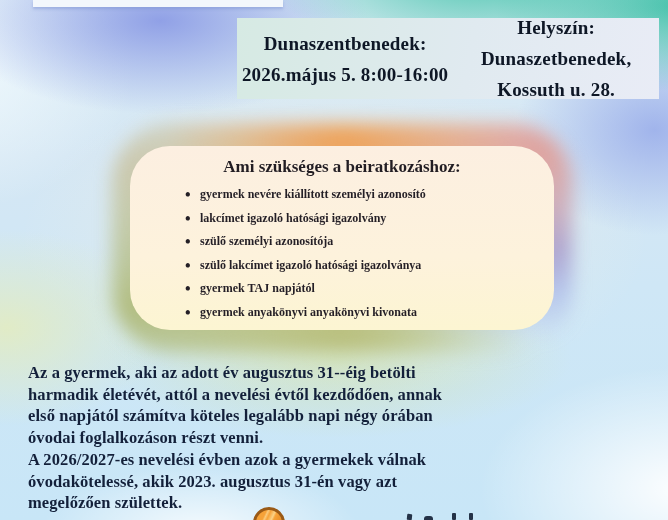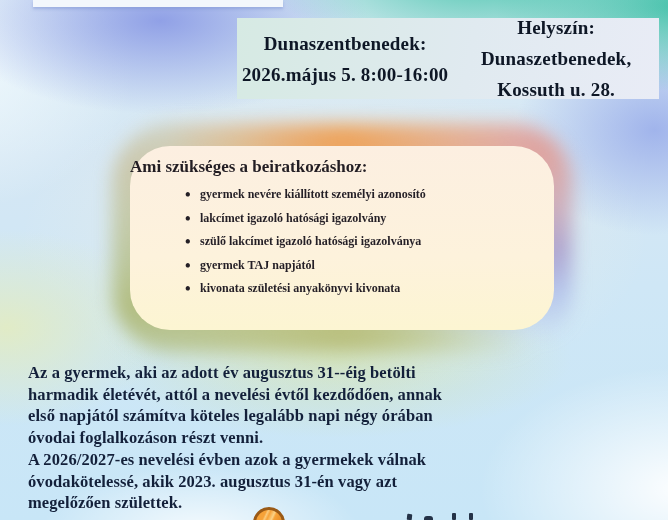--- a/index.html
+++ b/index.html
@@ -45,21 +45,21 @@
       radial-gradient(ellipse at 0% 82%, rgba(172,182,112,.9), rgba(172,182,112,0) 55%),
       radial-gradient(ellipse at 0% 18%, rgba(198,188,148,.75), rgba(198,188,148,0) 55%);
   }
 
   .checklist-card{
     position:absolute;left:130px;top:146px;width:424px;height:184px;border-radius:40px;
     background:linear-gradient(180deg,#fcefe1 0%,#fdf2dc 60%,#fcf5d2 100%);
     color:#221d23;
   }
   .checklist-title{
-    margin-top:9px;text-align:left;font-weight:bold;font-size:17px;line-height:24px;
+    margin-top:9px;text-align:center;font-weight:bold;font-size:17px;line-height:24px;
   }
   .checklist-list{
     margin:4px 0 0 0;padding:0 10px 0 70px;list-style:none;
   }
   .checklist-list li{
     position:relative;font-size:12px;line-height:23.5px;font-weight:bold;
     color:#241f26;white-space:nowrap;
   }
   .checklist-list li::before{
     content:"•";position:absolute;left:-15px;top:0;font-size:16px;color:#241f26;
@@ -95,23 +95,24 @@
     <div>Helyszín: Dunaszetbenedek, Kossuth u. 28.</div>
   </div>
 
   <div class="glow"></div>
 
   <div class="checklist-card">
     <div class="checklist-title">Ami szükséges a beiratkozáshoz:</div>
     <ul class="checklist-list">
       <li>gyermek nevére kiállított személyi azonosító</li>
       <li>lakcímet igazoló hatósági igazolvány</li>
+      <li>szülő személyi azonosítója</li>
       <li>szülő lakcímet igazoló hatósági igazolványa</li>
       <li>gyermek TAJ napjától</li>
-      <li>kivonata születési anyakönyvi kivonata</li>
+      <li>gyermek anyakönyvi anyakönyvi kivonata</li>
     </ul>
   </div>
 
   <div class="info-paragraph">Az a gyermek, aki az adott év augusztus 31--éig betölti
 harmadik életévét, attól a nevelési évtől kezdődően, annak
 első napjától számítva köteles legalább napi négy órában
 óvodai foglalkozáson részt venni.
 A 2026/2027-es nevelési évben azok a gyermekek válnak
 óvodakötelessé, akik 2023. augusztus 31-én vagy azt
 megelőzően születtek.</div>

